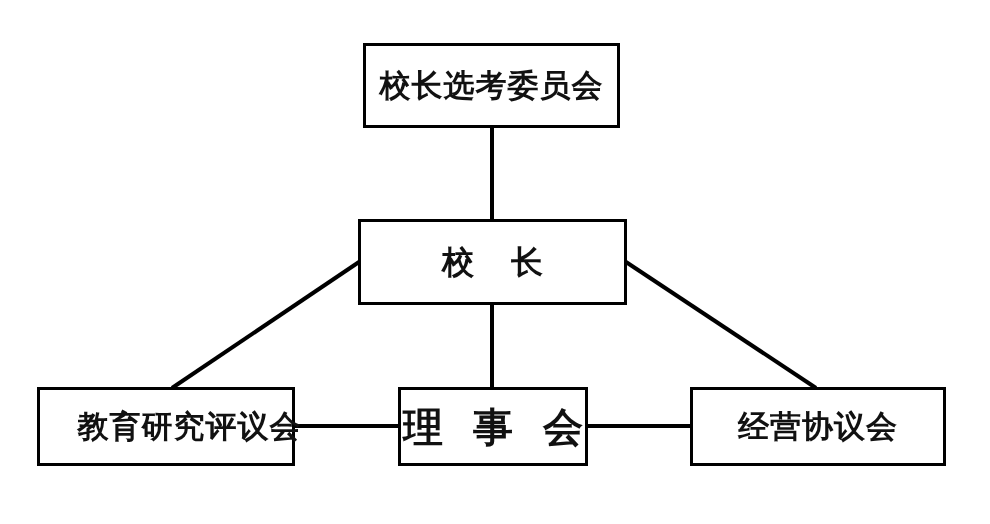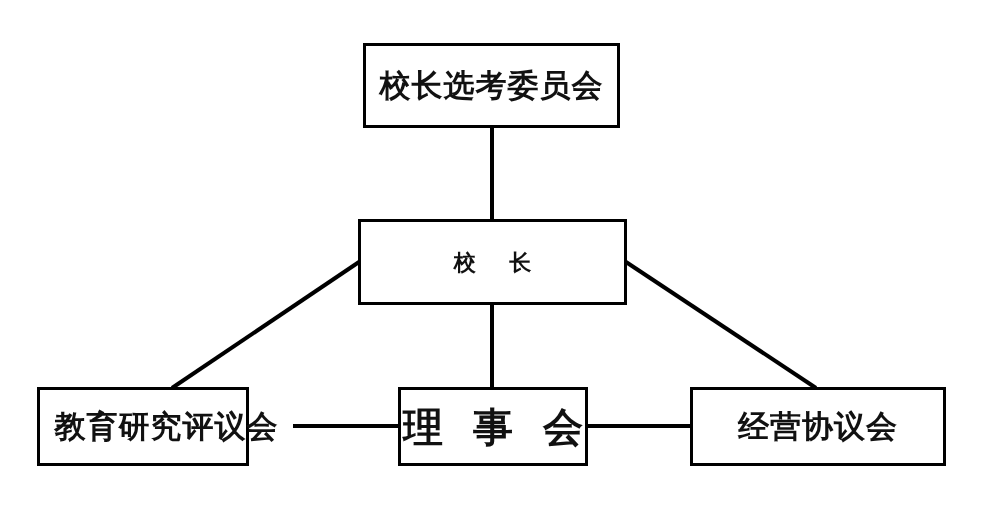--- a/index.html
+++ b/index.html
@@ -37,26 +37,26 @@
     color: #111111;
     font-weight: 700;
     line-height: 1;
     white-space: nowrap;
     text-align: center;
     font-family: "DejaVu Serif", "Liberation Serif", serif;
   }
   
   #node-chairman-selection-committee { left: 363px; top: 43px;  width: 257px; height: 85px; }
   #node-president                    { left: 358px; top: 219px; width: 269px; height: 86px; }
-  #node-education-research-council   { left: 37px;  top: 387px; width: 212px; height: 79px; padding-left: 47px; }
+  #node-education-research-council   { left: 37px;  top: 387px; width: 258px; height: 79px; padding-left: 47px; }
   #node-board-of-directors           { left: 398px; top: 387px; width: 190px; height: 79px; }
   #node-management-council           { left: 690px; top: 387px; width: 256px; height: 79px; }
 
   #node-chairman-selection-committee .node-label { font-size: 31px; letter-spacing: 1px; }
-  #node-president .node-label                    { font-size: 22px; letter-spacing: 13px; text-indent: 13px; }
+  #node-president .node-label                    { font-size: 32px; letter-spacing: 13px; text-indent: 13px; }
   #node-education-research-council .node-label   { font-size: 31px; letter-spacing: 1px; }
   #node-board-of-directors .node-label           { font-size: 40px; letter-spacing: 8px; text-indent: 8px; }
   #node-management-council .node-label           { font-size: 31px; letter-spacing: 1px; }
 </style>
 </head>
 <body>
 
 <div id="canvas">
 
   <svg id="edges" viewBox="0 0 990 524" width="990" height="524" xmlns="http://www.w3.org/2000/svg">

